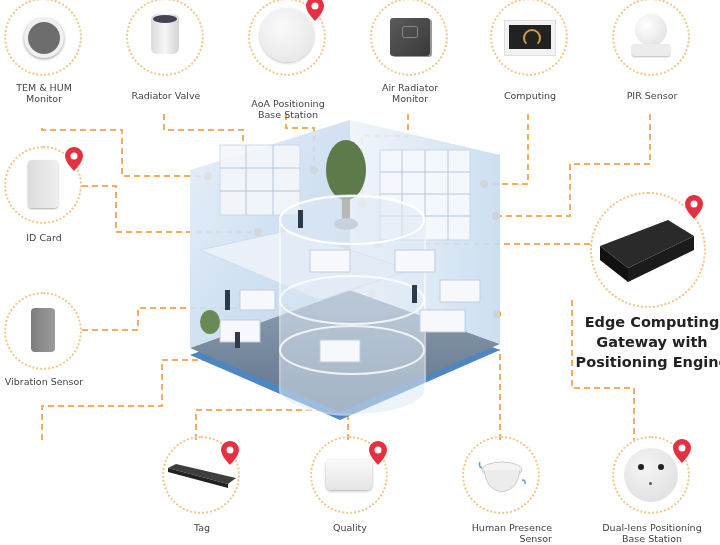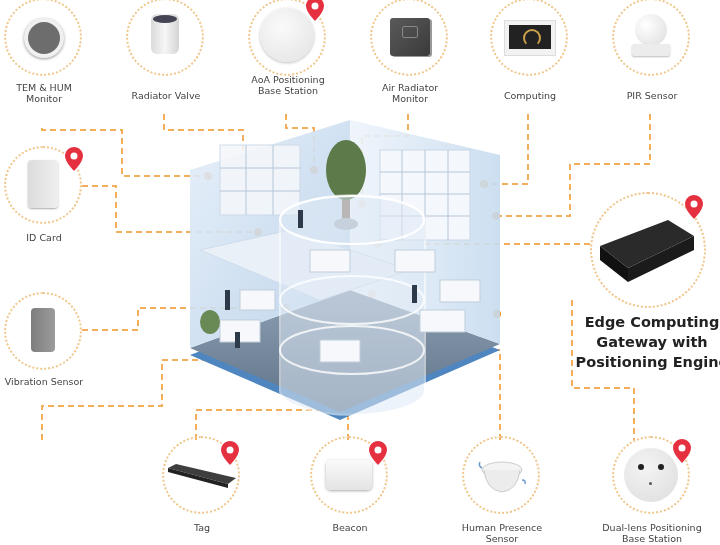--- a/index.html
+++ b/index.html
@@ -161,21 +161,21 @@
     </div>
   </div>
 
   <div class="node" style="left:248px;top:-2px;width:80px;height:130px;">
     <div class="ring" style="left:0;top:0;width:78px;height:78px;"></div>
     <div class="dev" style="left:12px;top:10px;width:54px;height:54px;border-radius:50%;background:radial-gradient(circle at 40% 35%,#fafafa,#e2e2e2);box-shadow:0 1px 3px #bbb;"></div>
     <svg class="pin" style="left:57px;top:-2px;" viewBox="0 0 20 26">
         <path d="M10 1C5 1 1 5 1 10c0 6 9 15 9 15s9-9 9-15c0-5-4-9-9-9z" fill="#e53040"></path>
         <circle cx="10" cy="10" r="3.5" fill="#fff"></circle>
       </svg>
-    <div class="label" style="left:-10px;top:76px;width:100px;">
+    <div class="label" style="left:-10px;top:100px;width:100px;">
       <div>AoA Positioning</div>
       <div>Base Station</div>
     </div>
   </div>
 
   <div class="node" style="left:370px;top:-2px;width:80px;height:130px;">
     <div class="ring" style="left:0;top:0;width:78px;height:78px;"></div>
     <div class="dev" style="left:20px;top:20px;width:40px;height:38px;border-radius:3px;background:linear-gradient(135deg,#5a5a5a,#3a3a3a);box-shadow:2px 1px 0 #999;">
       <div style="position:absolute;left:12px;top:8px;width:14px;height:10px;border:1px solid #888;border-radius:2px;"></div>
     </div>
@@ -263,33 +263,33 @@
   </div>
 
   <div class="node" style="left:310px;top:436px;width:80px;height:109px;">
     <div class="ring" style="left:0;top:0;width:78px;height:78px;"></div>
     <div class="dev" style="left:16px;top:24px;width:46px;height:30px;border-radius:5px;background:linear-gradient(180deg,#fafafa,#e4e4e4);box-shadow:0 1px 3px #aaa;"></div>
     <svg class="pin" style="left:58px;top:4px;" viewBox="0 0 20 26">
         <path d="M10 1C5 1 1 5 1 10c0 6 9 15 9 15s9-9 9-15c0-5-4-9-9-9z" fill="#e53040"></path>
         <circle cx="10" cy="10" r="3.5" fill="#fff"></circle>
       </svg>
     <div class="label" style="left:-10px;top:86px;width:100px;">
-      <div>Beacon</div>
+      <div>Quality</div>
     </div>
   </div>
 
   <div class="node" style="left:462px;top:436px;width:80px;height:109px;">
     <div class="ring" style="left:0;top:0;width:78px;height:78px;"></div>
     <svg class="dev" style="left:14px;top:18px;" width="52" height="42" viewBox="0 0 52 42">
       <ellipse cx="26" cy="16" rx="20" ry="8" fill="#f4f4f4" stroke="#ccc"></ellipse>
       <path d="M8,16 Q10,36 26,38 Q42,36 44,16" fill="#ececec" stroke="#ccc"></path>
       <path d="M4,8 q-2,4 2,6" stroke="#6a9acb" fill="none" stroke-width="1.5"></path>
       <path d="M46,26 q4,0 3,4" stroke="#6a9acb" fill="none" stroke-width="1.5"></path>
     </svg>
-    <div class="label" style="left:-10px;top:86px;width:100px;">
+    <div class="label" style="left:-10px;top:86px;width:100px;text-align:right;">
       <div>Human Presence</div>
       <div>Sensor</div>
     </div>
   </div>
 
   <div class="node" style="left:612px;top:436px;width:80px;height:109px;">
     <div class="ring" style="left:0;top:0;width:78px;height:78px;"></div>
     <div class="dev" style="left:12px;top:12px;width:54px;height:54px;border-radius:50%;background:radial-gradient(circle at 40% 35%,#f4f4f4,#dcdcdc);">
       <div style="position:absolute;left:14px;top:16px;width:6px;height:6px;border-radius:50%;background:#222;"></div>
       <div style="position:absolute;left:34px;top:16px;width:6px;height:6px;border-radius:50%;background:#222;"></div>

